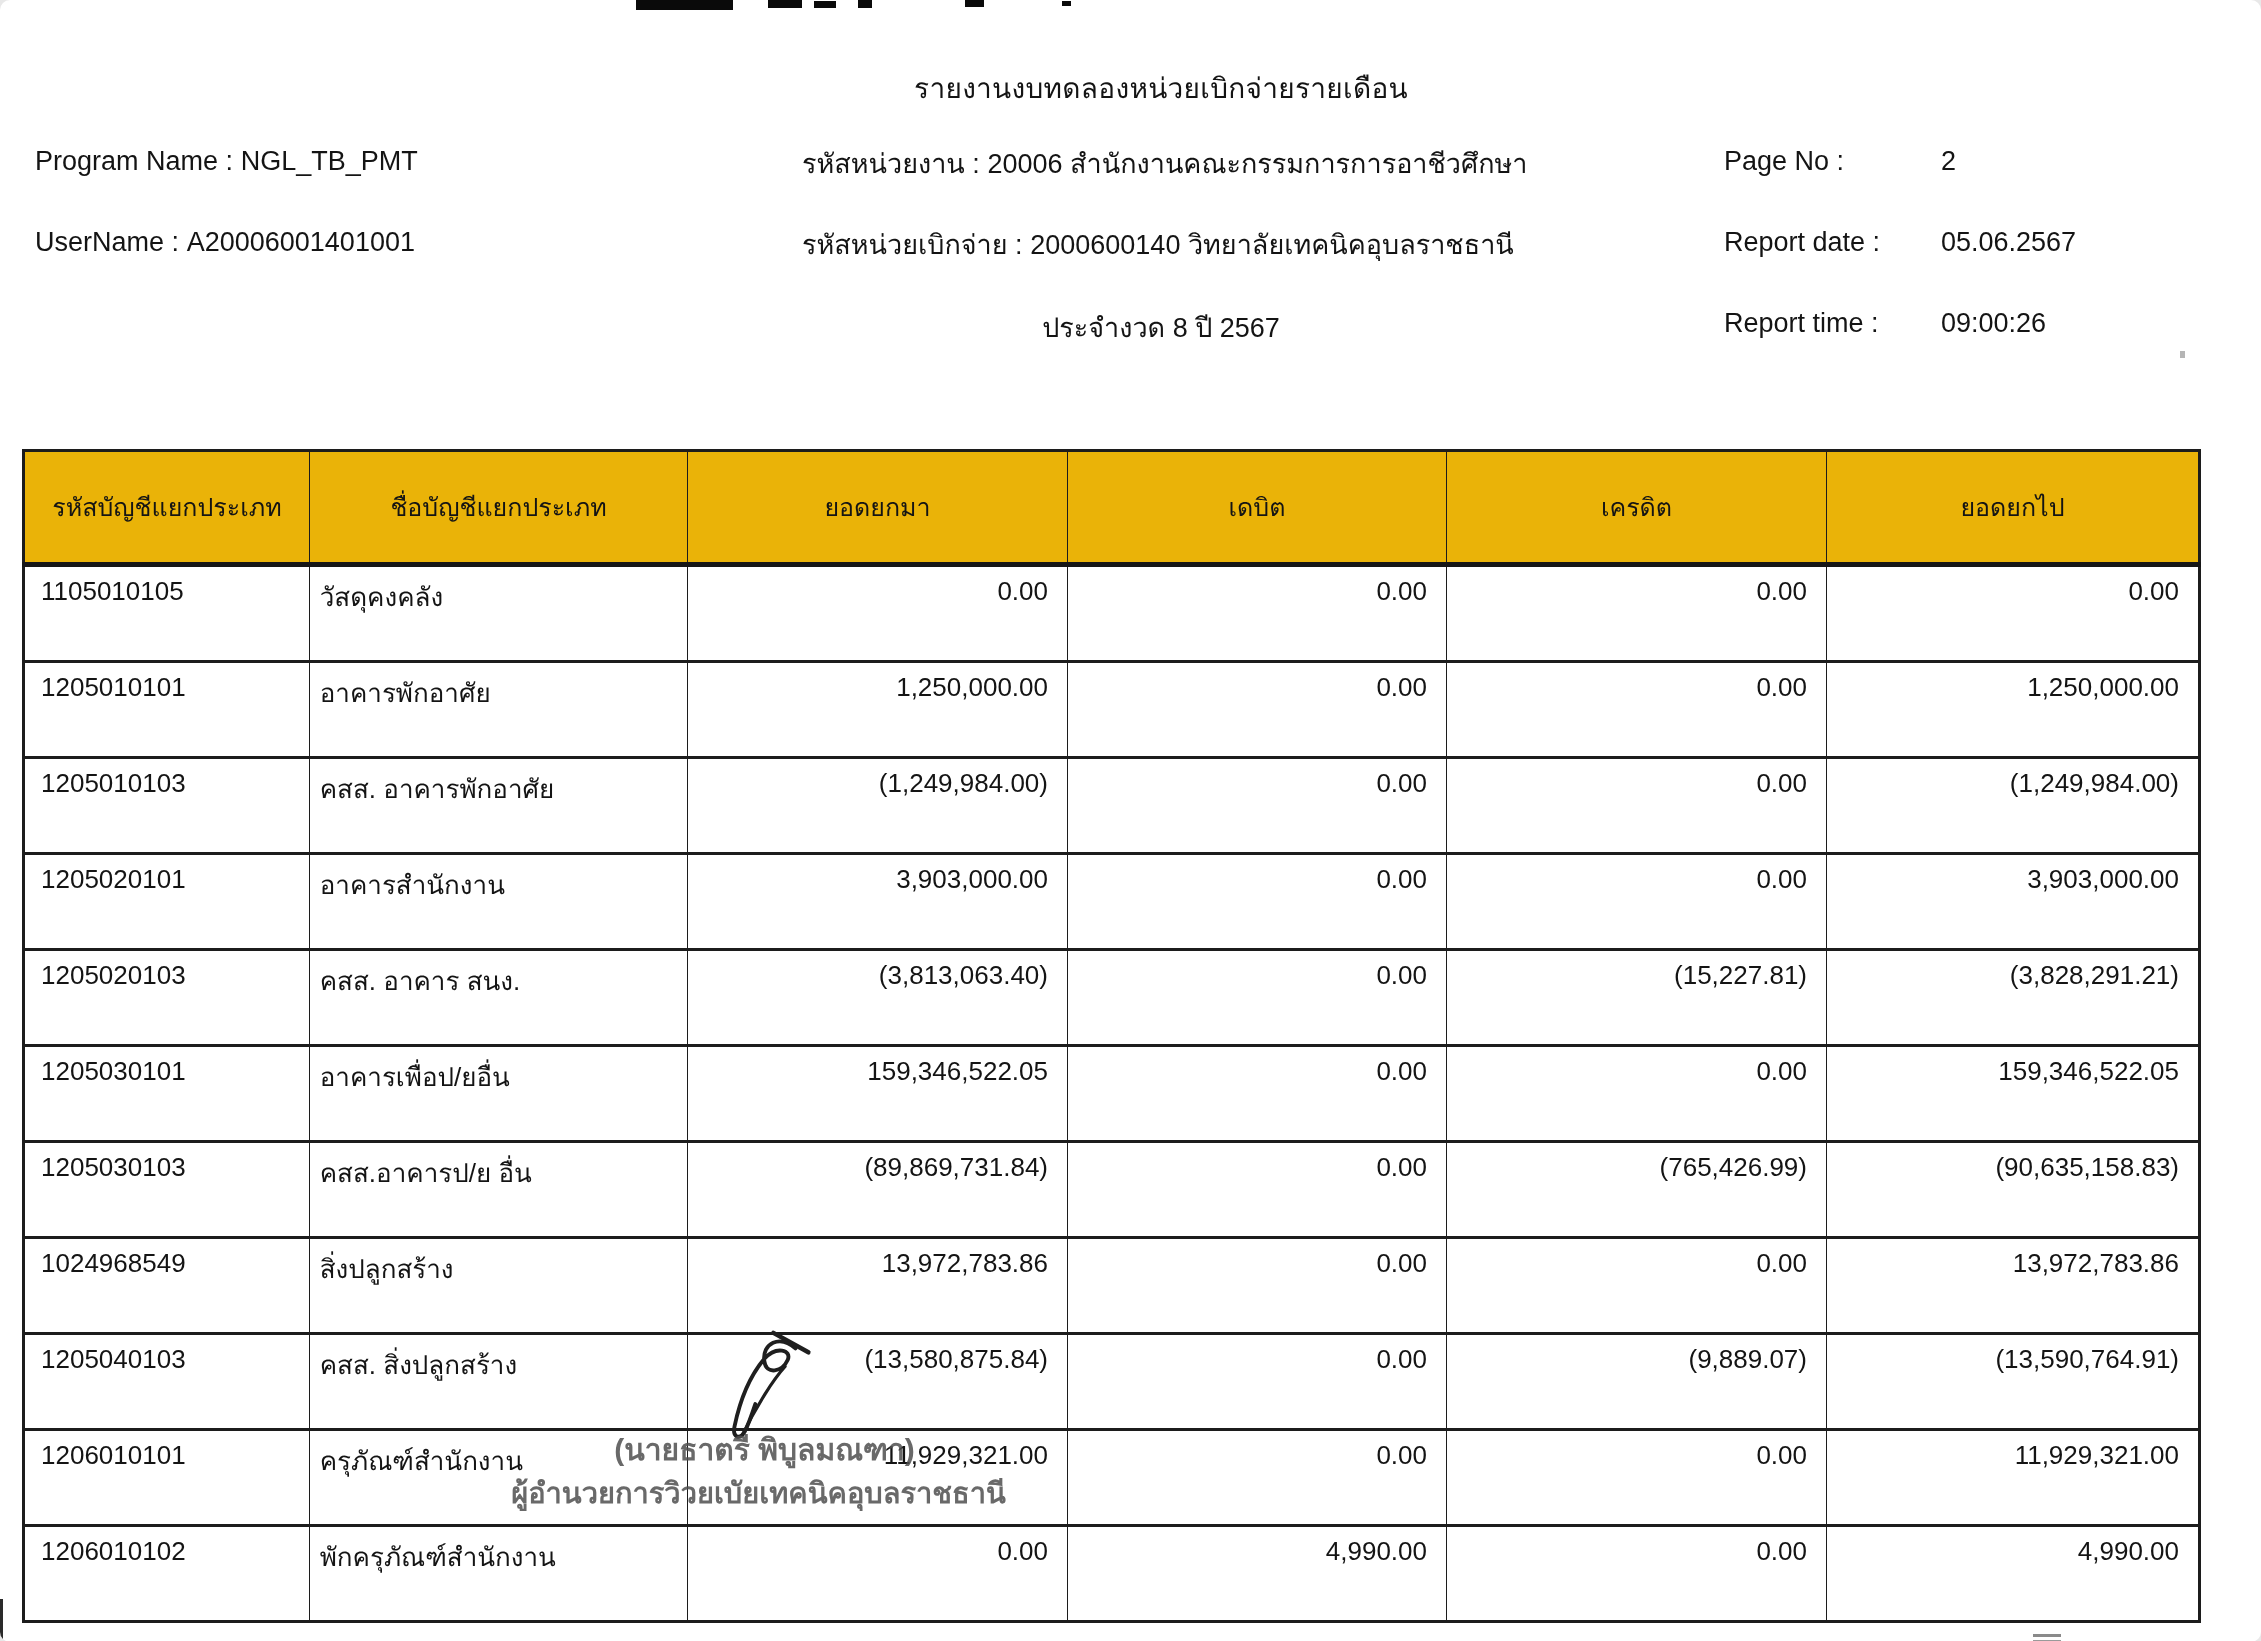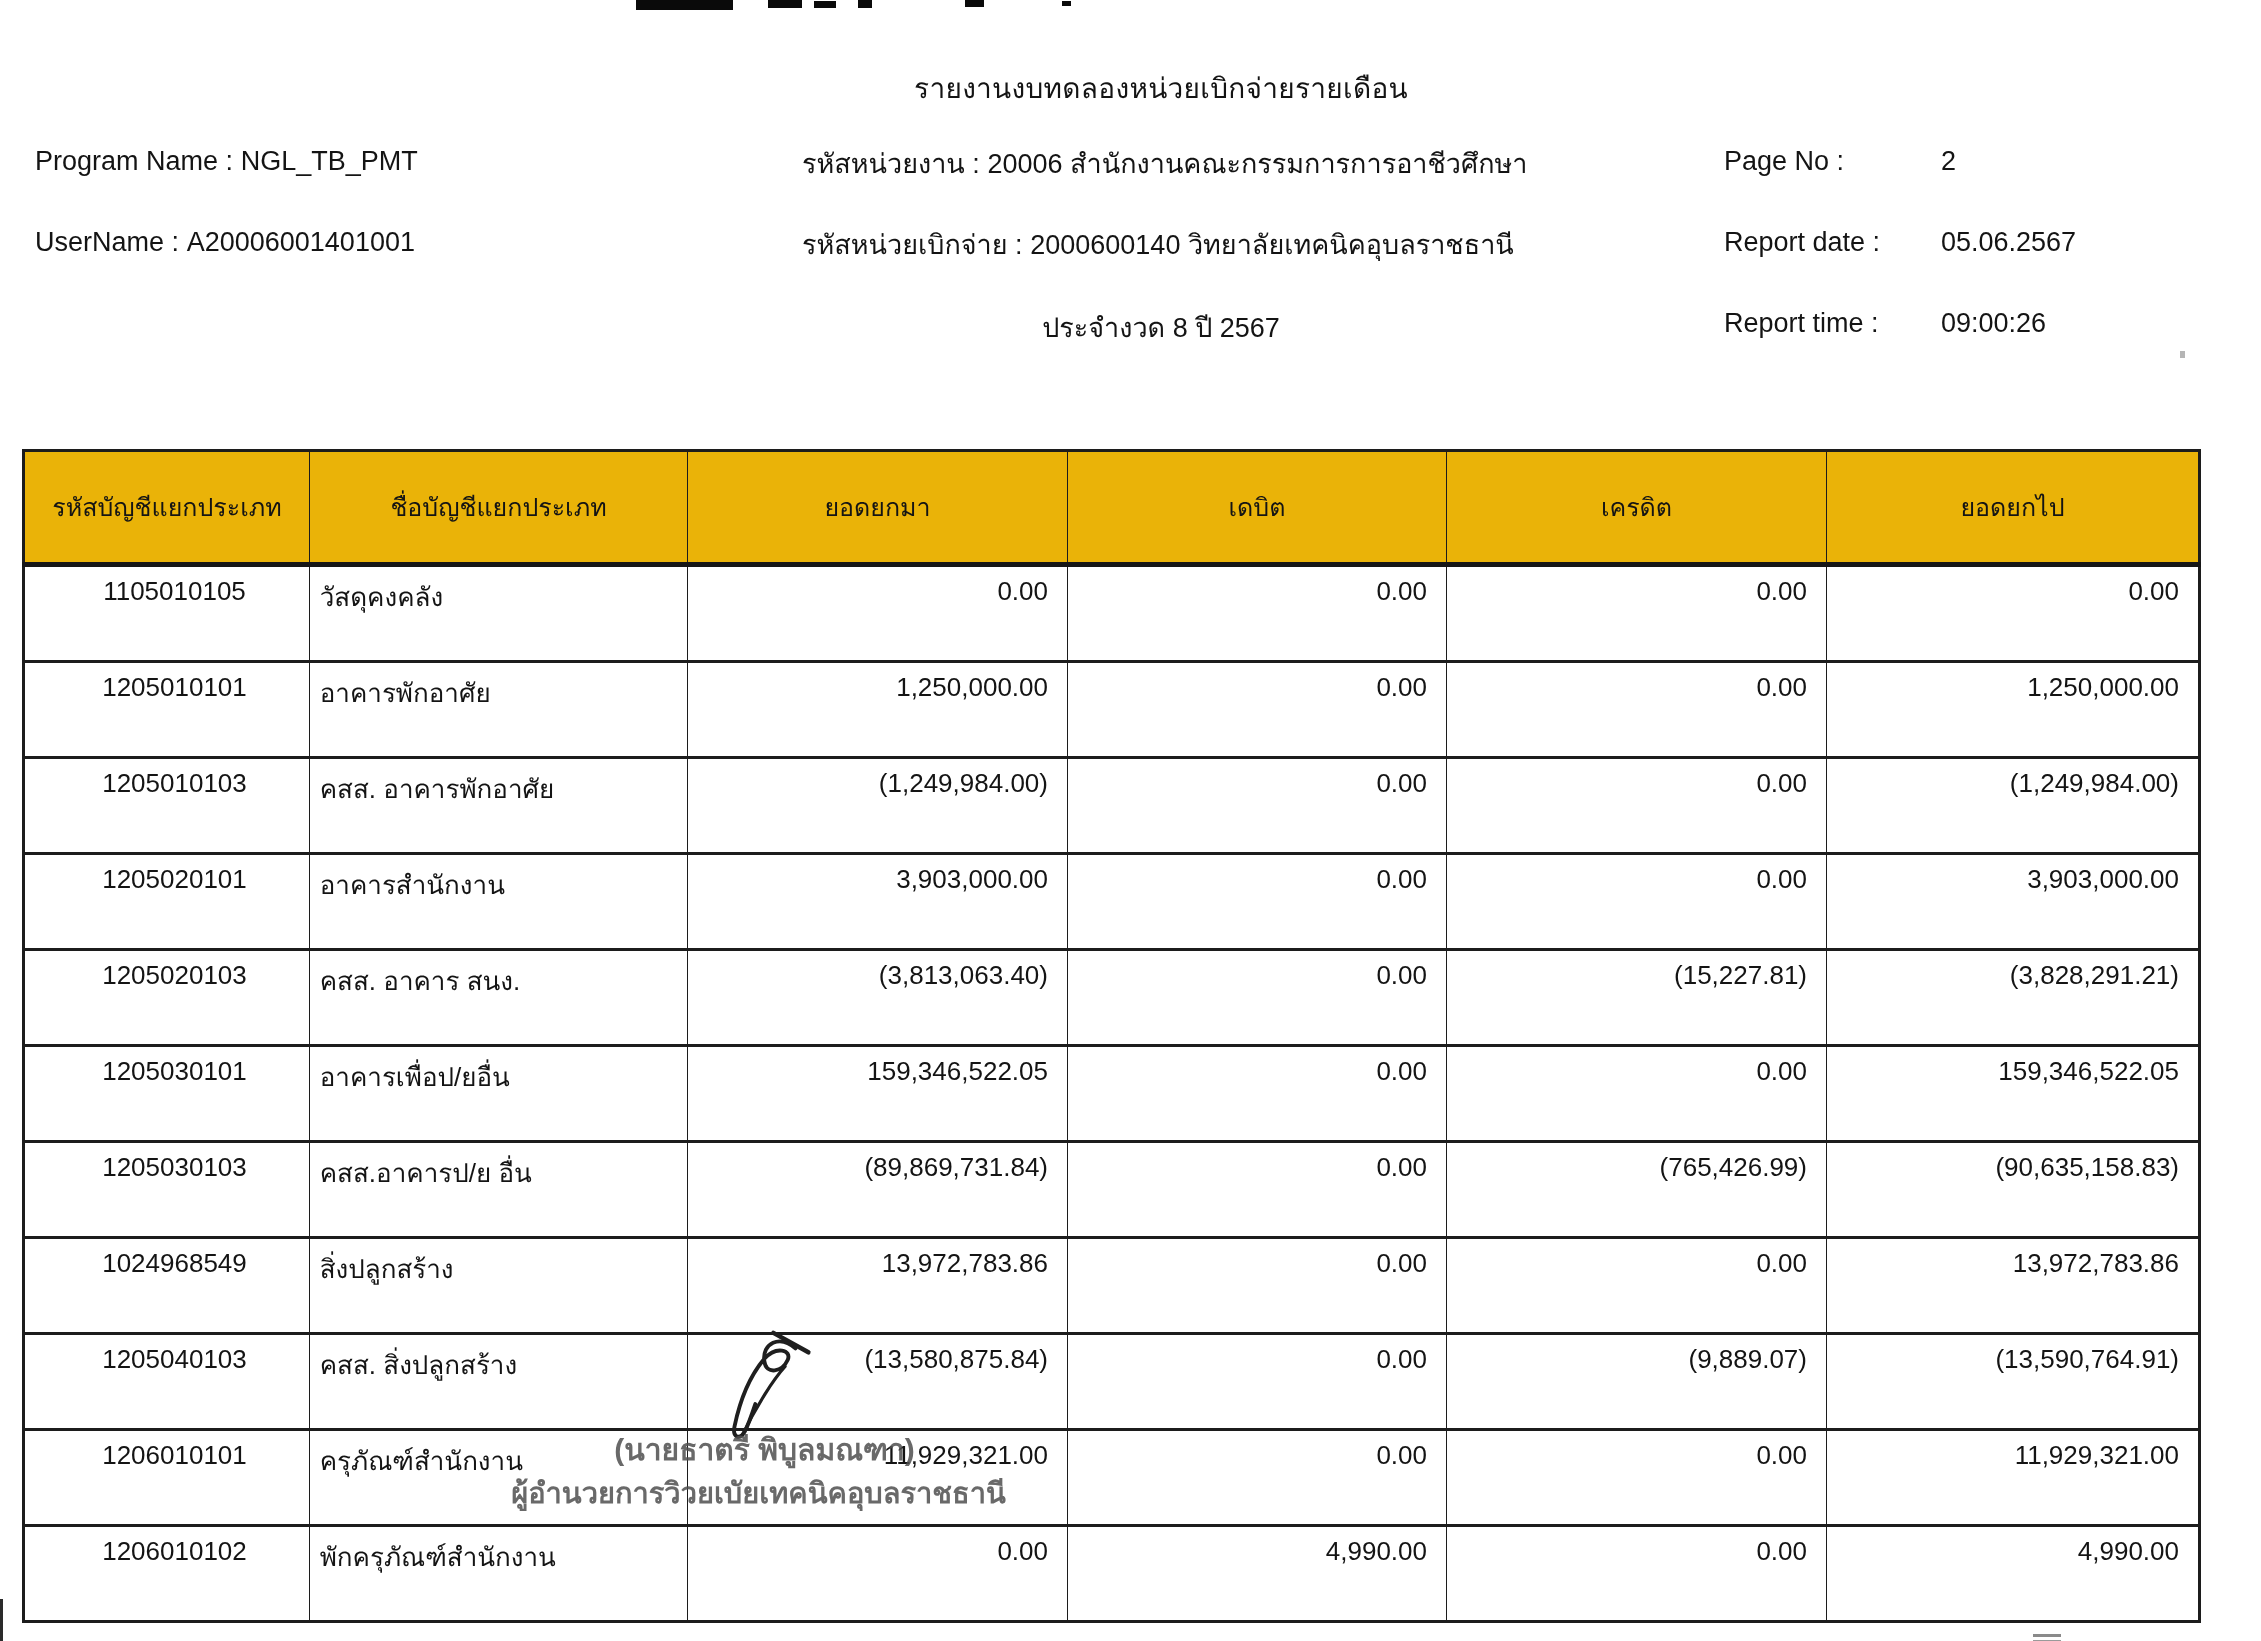--- a/index.html
+++ b/index.html
@@ -4,20 +4,21 @@
 <style>
   html, body { margin: 0; padding: 0; background: #e8e8e8; }
   .page {
     position: relative;
     width: 2261px;
     height: 1642px;
     background: #ffffff;
     font-family: "Liberation Sans", sans-serif;
     color: #141414;
     overflow: hidden;
+    border-radius: 10px;
   }
 
   
   .report-title {
     position: absolute;
     left: 774px; top: 66px; width: 774px;
     text-align: center;
     font-size: 28px;
     letter-spacing: 0.3px;
   }
@@ -56,21 +57,21 @@
     height: 83px;
     font-size: 26px;
     vertical-align: top;
     padding-top: 9px;
     border: 1.9px solid #1c1c1c;
     border-top-width: 3.2px;
     border-bottom-width: 3.2px;
     overflow: hidden;
     white-space: nowrap;
   }
-  table.tb td:nth-child(1) { padding-left: 16px; text-align: center; }
+  table.tb td:nth-child(1) { padding-left: 16px; }
   table.tb td:nth-child(2) { padding-left: 9.7px; }
   table.tb td:nth-child(n+3) { text-align: right; padding-right: 19px; }
 
   
   .signature {
     position: absolute;
     left: 497px; top: 1329px;
     width: 523px; height: 219px;
     pointer-events: none;
   }

